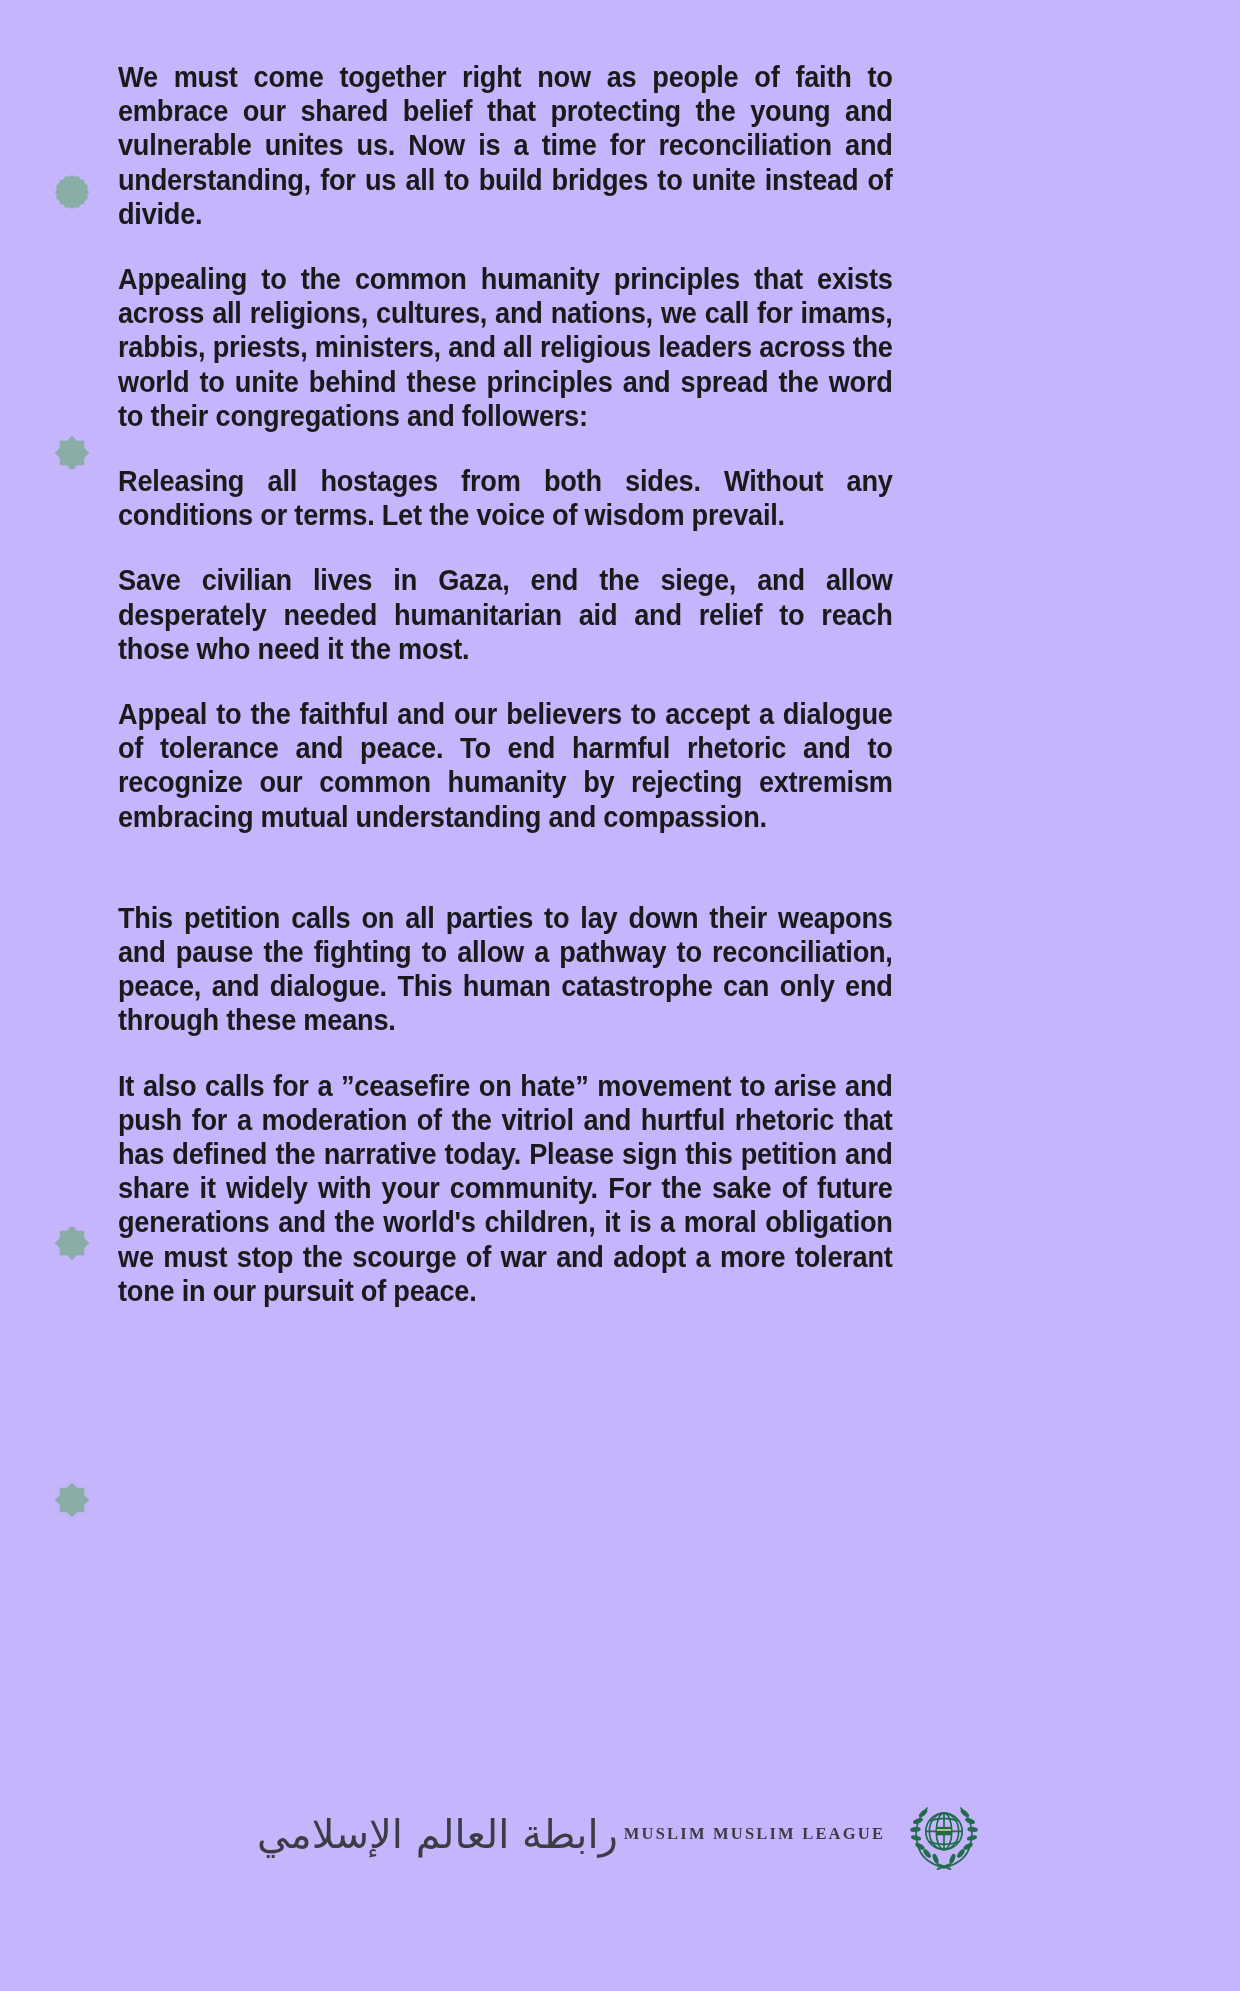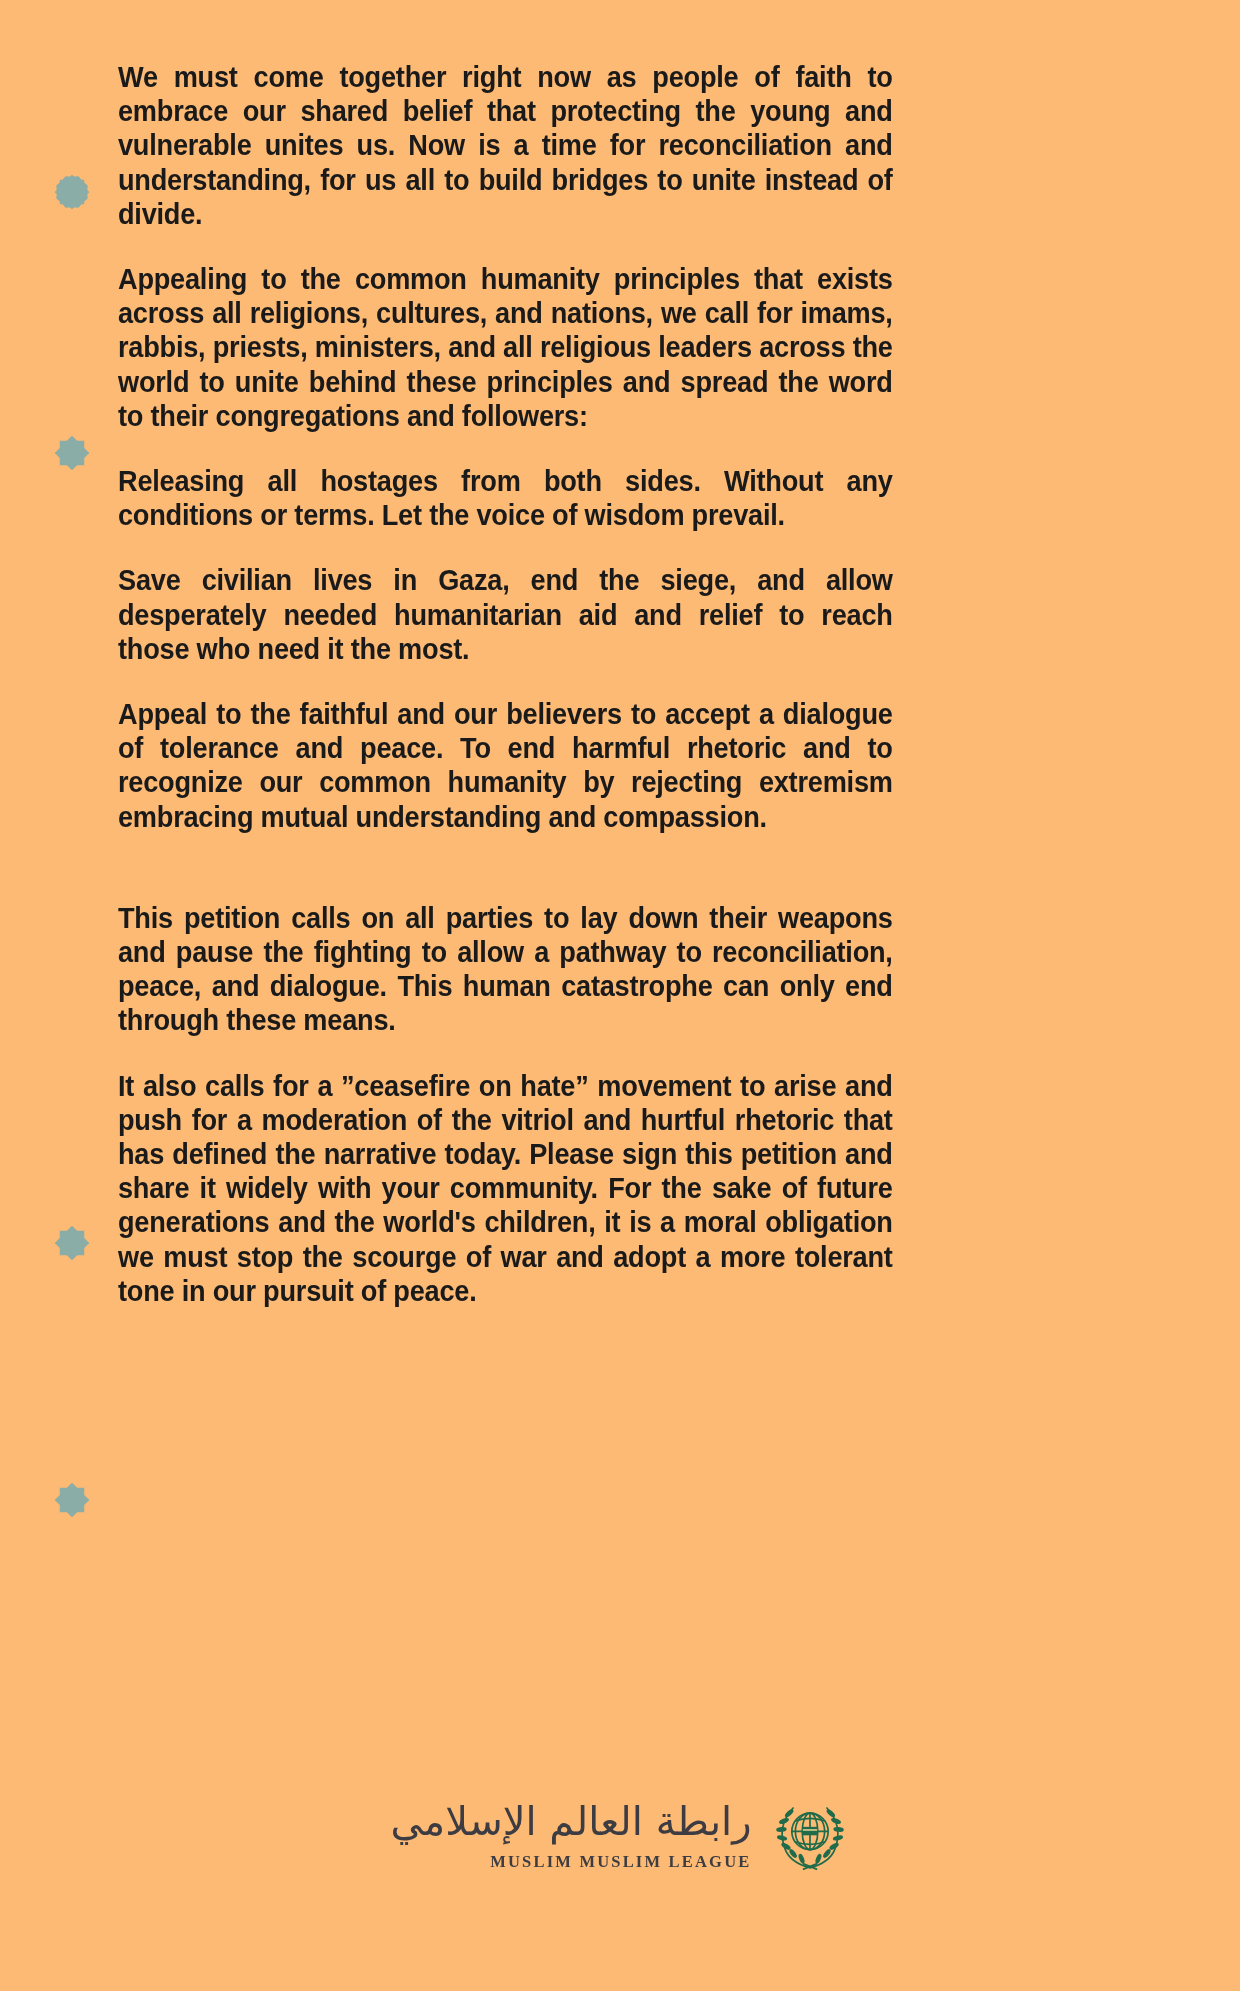--- a/index.html
+++ b/index.html
@@ -12,21 +12,21 @@
     height: 1991px;
     position: relative;
     overflow: hidden;
     font-family: "Liberation Sans", "DejaVu Sans", sans-serif;
   }
 
   
   .page {
     position: absolute;
     inset: 0;
-    background: #fdba74;
+    background: #c4b5fd;
   }
 
   
   .ornament {
     position: absolute;
     width: 34px;
     height: 34px;
     pointer-events: none;
   }
   .ornament svg { display: block; width: 100%; height: 100%; }
@@ -63,22 +63,21 @@
     left: 0;
     top: 1795px;
     width: 1240px;
     display: flex;
     align-items: center;
     justify-content: center;
     gap: 20px;
   }
   .logo-words {
     display: flex;
-    flex-direction: column;
-    align-items: flex-end;
+    align-items: center;
     gap: 6px;
   }
   .logo-arabic {
     font-family: "DejaVu Sans", sans-serif;
     font-size: 40px;
     line-height: 1.25;
     color: #3c3c42;
     direction: rtl;
     white-space: nowrap;
     letter-spacing: 0px;

